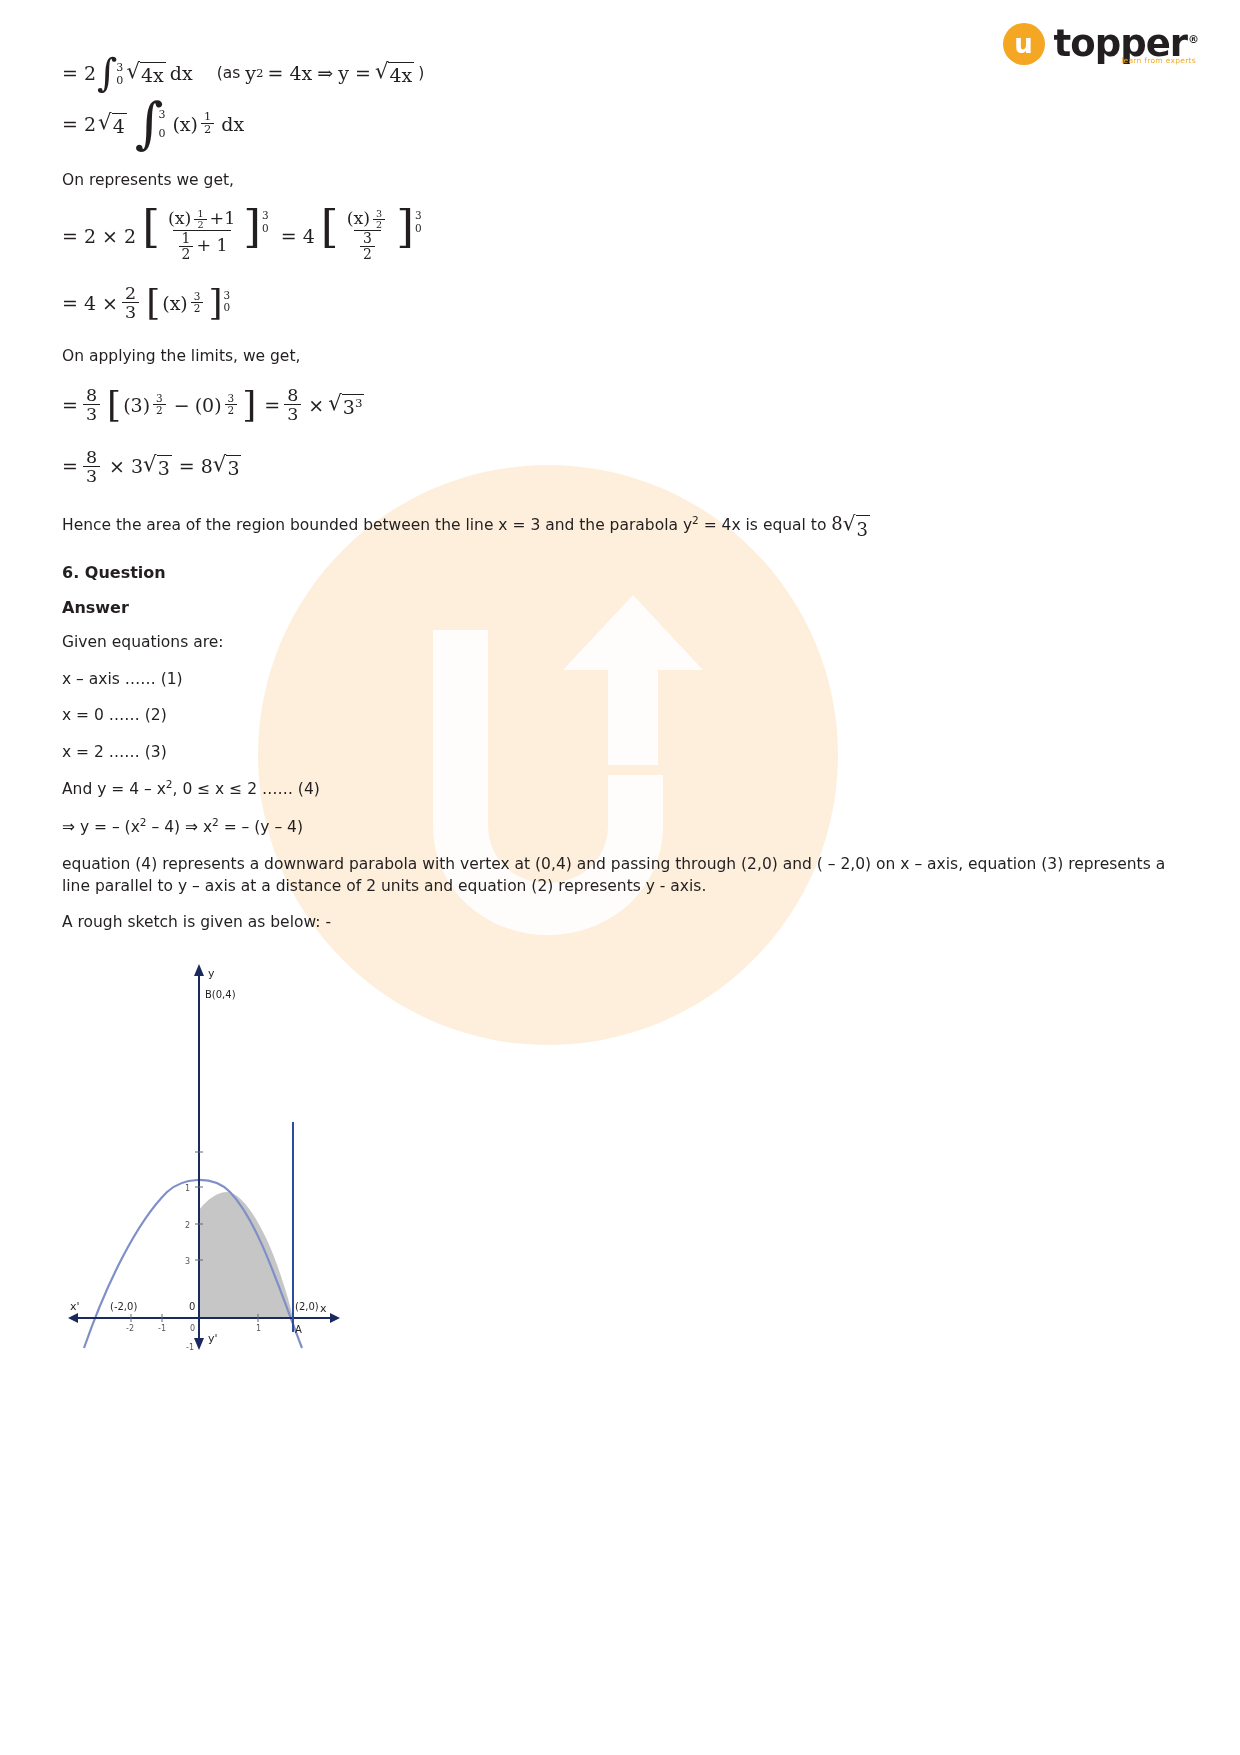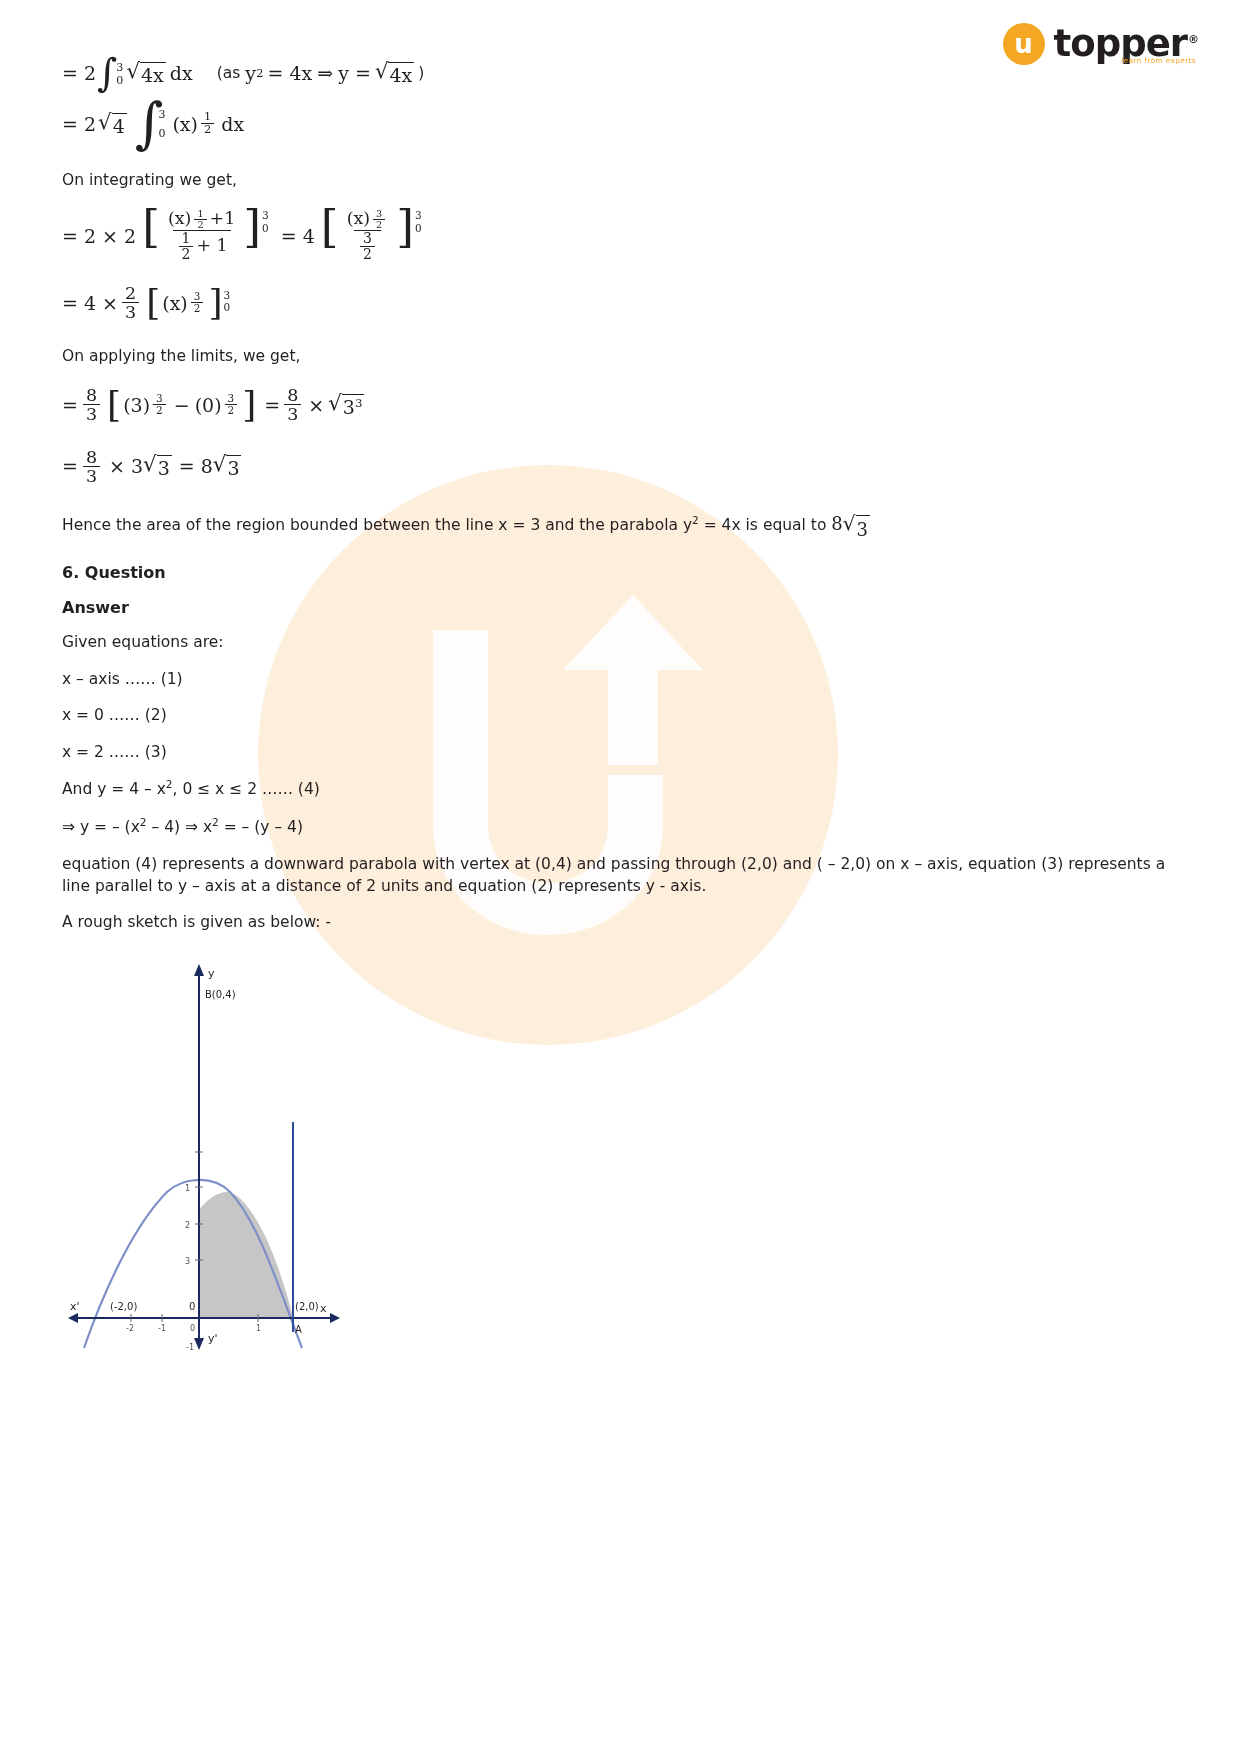--- a/index.html
+++ b/index.html
@@ -248,21 +248,21 @@
         </span>
       </span>
       <span style="margin-left:4px">(x)</span>
       <span class="frac" style="font-size:0.6em">
         <span class="num">1</span>
         <span class="den">2</span>
       </span>
       <span style="margin-left:4px">dx</span>
     </div>
 
-    <p class="txt">On integrating we get,</p>
+    <p class="txt">On represents we get,</p>
 
     <div class="math" style="margin:18px 0 22px 0">
       <span>= 2 × 2</span>
       <span class="brk" style="margin-left:6px">
         <span class="bl">[</span>
         <span class="inner">
           <span class="frac">
             <span class="num">
               <span>(x)</span><span class="frac" style="font-size:0.55em">
                   <span class="num">1</span>

